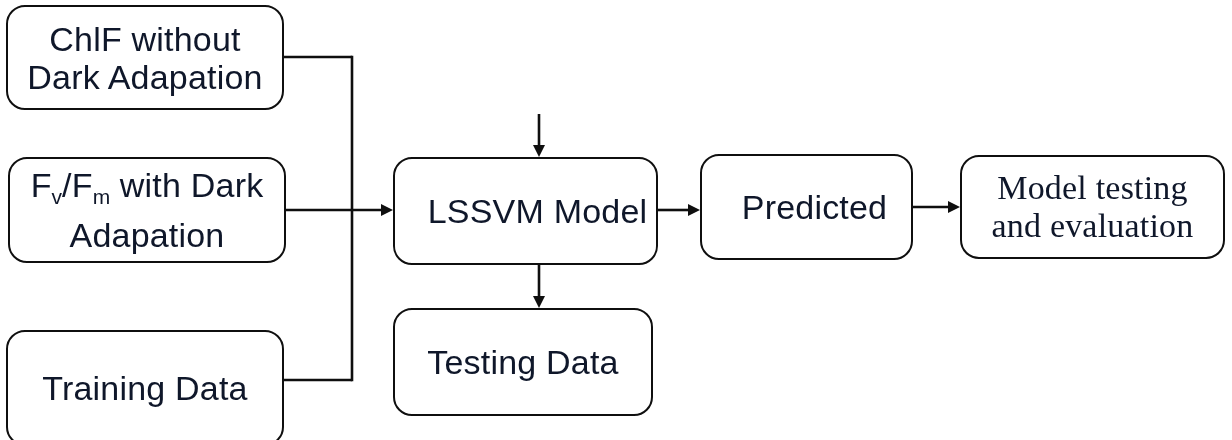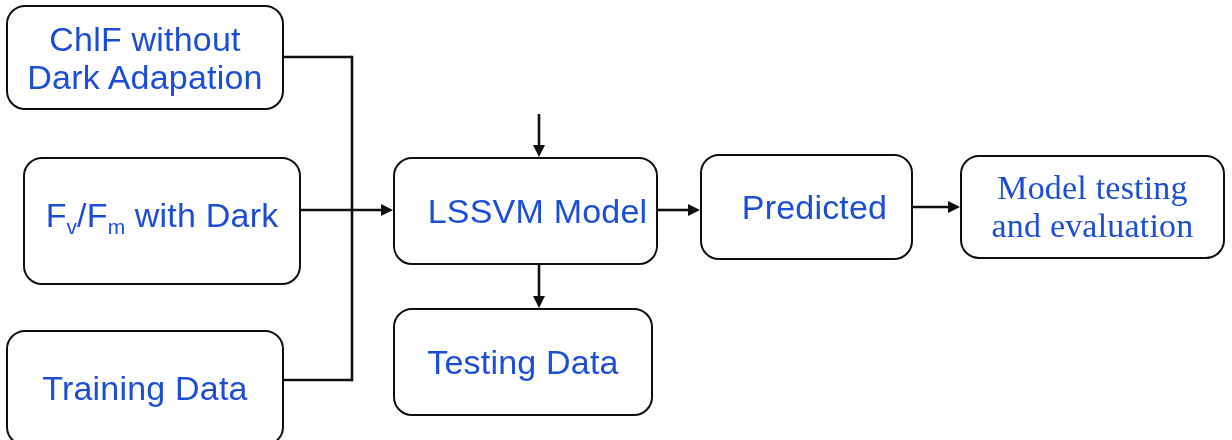--- a/index.html
+++ b/index.html
@@ -6,21 +6,21 @@
     margin: 0;
     padding: 0;
     background: #ffffff;
   }
   .stage {
     position: relative;
     width: 1232px;
     height: 440px;
     background: #ffffff;
     font-family: "Liberation Sans", sans-serif;
-    color: #1d4ed8;
+    color: #0f172a;
     overflow: hidden;
   }
   .connectors {
     position: absolute;
     left: 0;
     top: 0;
     width: 1232px;
     height: 440px;
   }
   .connectors path {
@@ -46,21 +46,21 @@
     font-size: 34px;
     line-height: 38px;
     letter-spacing: 0.2px;
   }
   .sub {
     font-size: 21px;
     vertical-align: -7px;
     letter-spacing: 0;
   }
   .n-chif      { left: 6px;   top: 5px;   width: 278px; height: 105px; }
-  .n-fvfm      { left: 23px;   top: 157px; width: 278px; height: 128px; text-align: center; }
+  .n-fvfm      { left: 8px;   top: 157px; width: 278px; height: 106px; text-align: center; }
   .n-training  { left: 6px;   top: 330px; width: 278px; height: 116px; }
   .n-norm      { left: 395px; top: 6px;   width: 265px; height: 108px; }
   .n-lssvm     { left: 393px; top: 157px; width: 265px; height: 108px; padding-left: 24px; }
   .n-testing   { left: 393px; top: 308px; width: 260px; height: 108px; }
   .n-predicted { left: 700px; top: 154px; width: 213px; height: 106px; padding-left: 16px; }
   .n-eval      { left: 960px; top: 155px; width: 265px; height: 104px; font-family: Liberation Serif, serif; }
 </style>
 </head>
 <body>
 
@@ -82,20 +82,21 @@
     <polygon points="960,207 948,201 948,213"></polygon>
   </svg>
 
   <div class="node n-chif">
     <div>ChlF without</div>
     <div>Dark Adapation</div>
   </div>
 
   <div class="node n-fvfm">
     <div><span>F</span><span class="sub">v</span><span>/F</span><span class="sub">m</span><span> with Dark</span></div>
+    <div>Adapation</div>
   </div>
 
   <div class="node n-training">
     <div>Training Data</div>
   </div>
 
 
   <div class="node n-lssvm">
     <div>LSSVM Model</div>
   </div>

